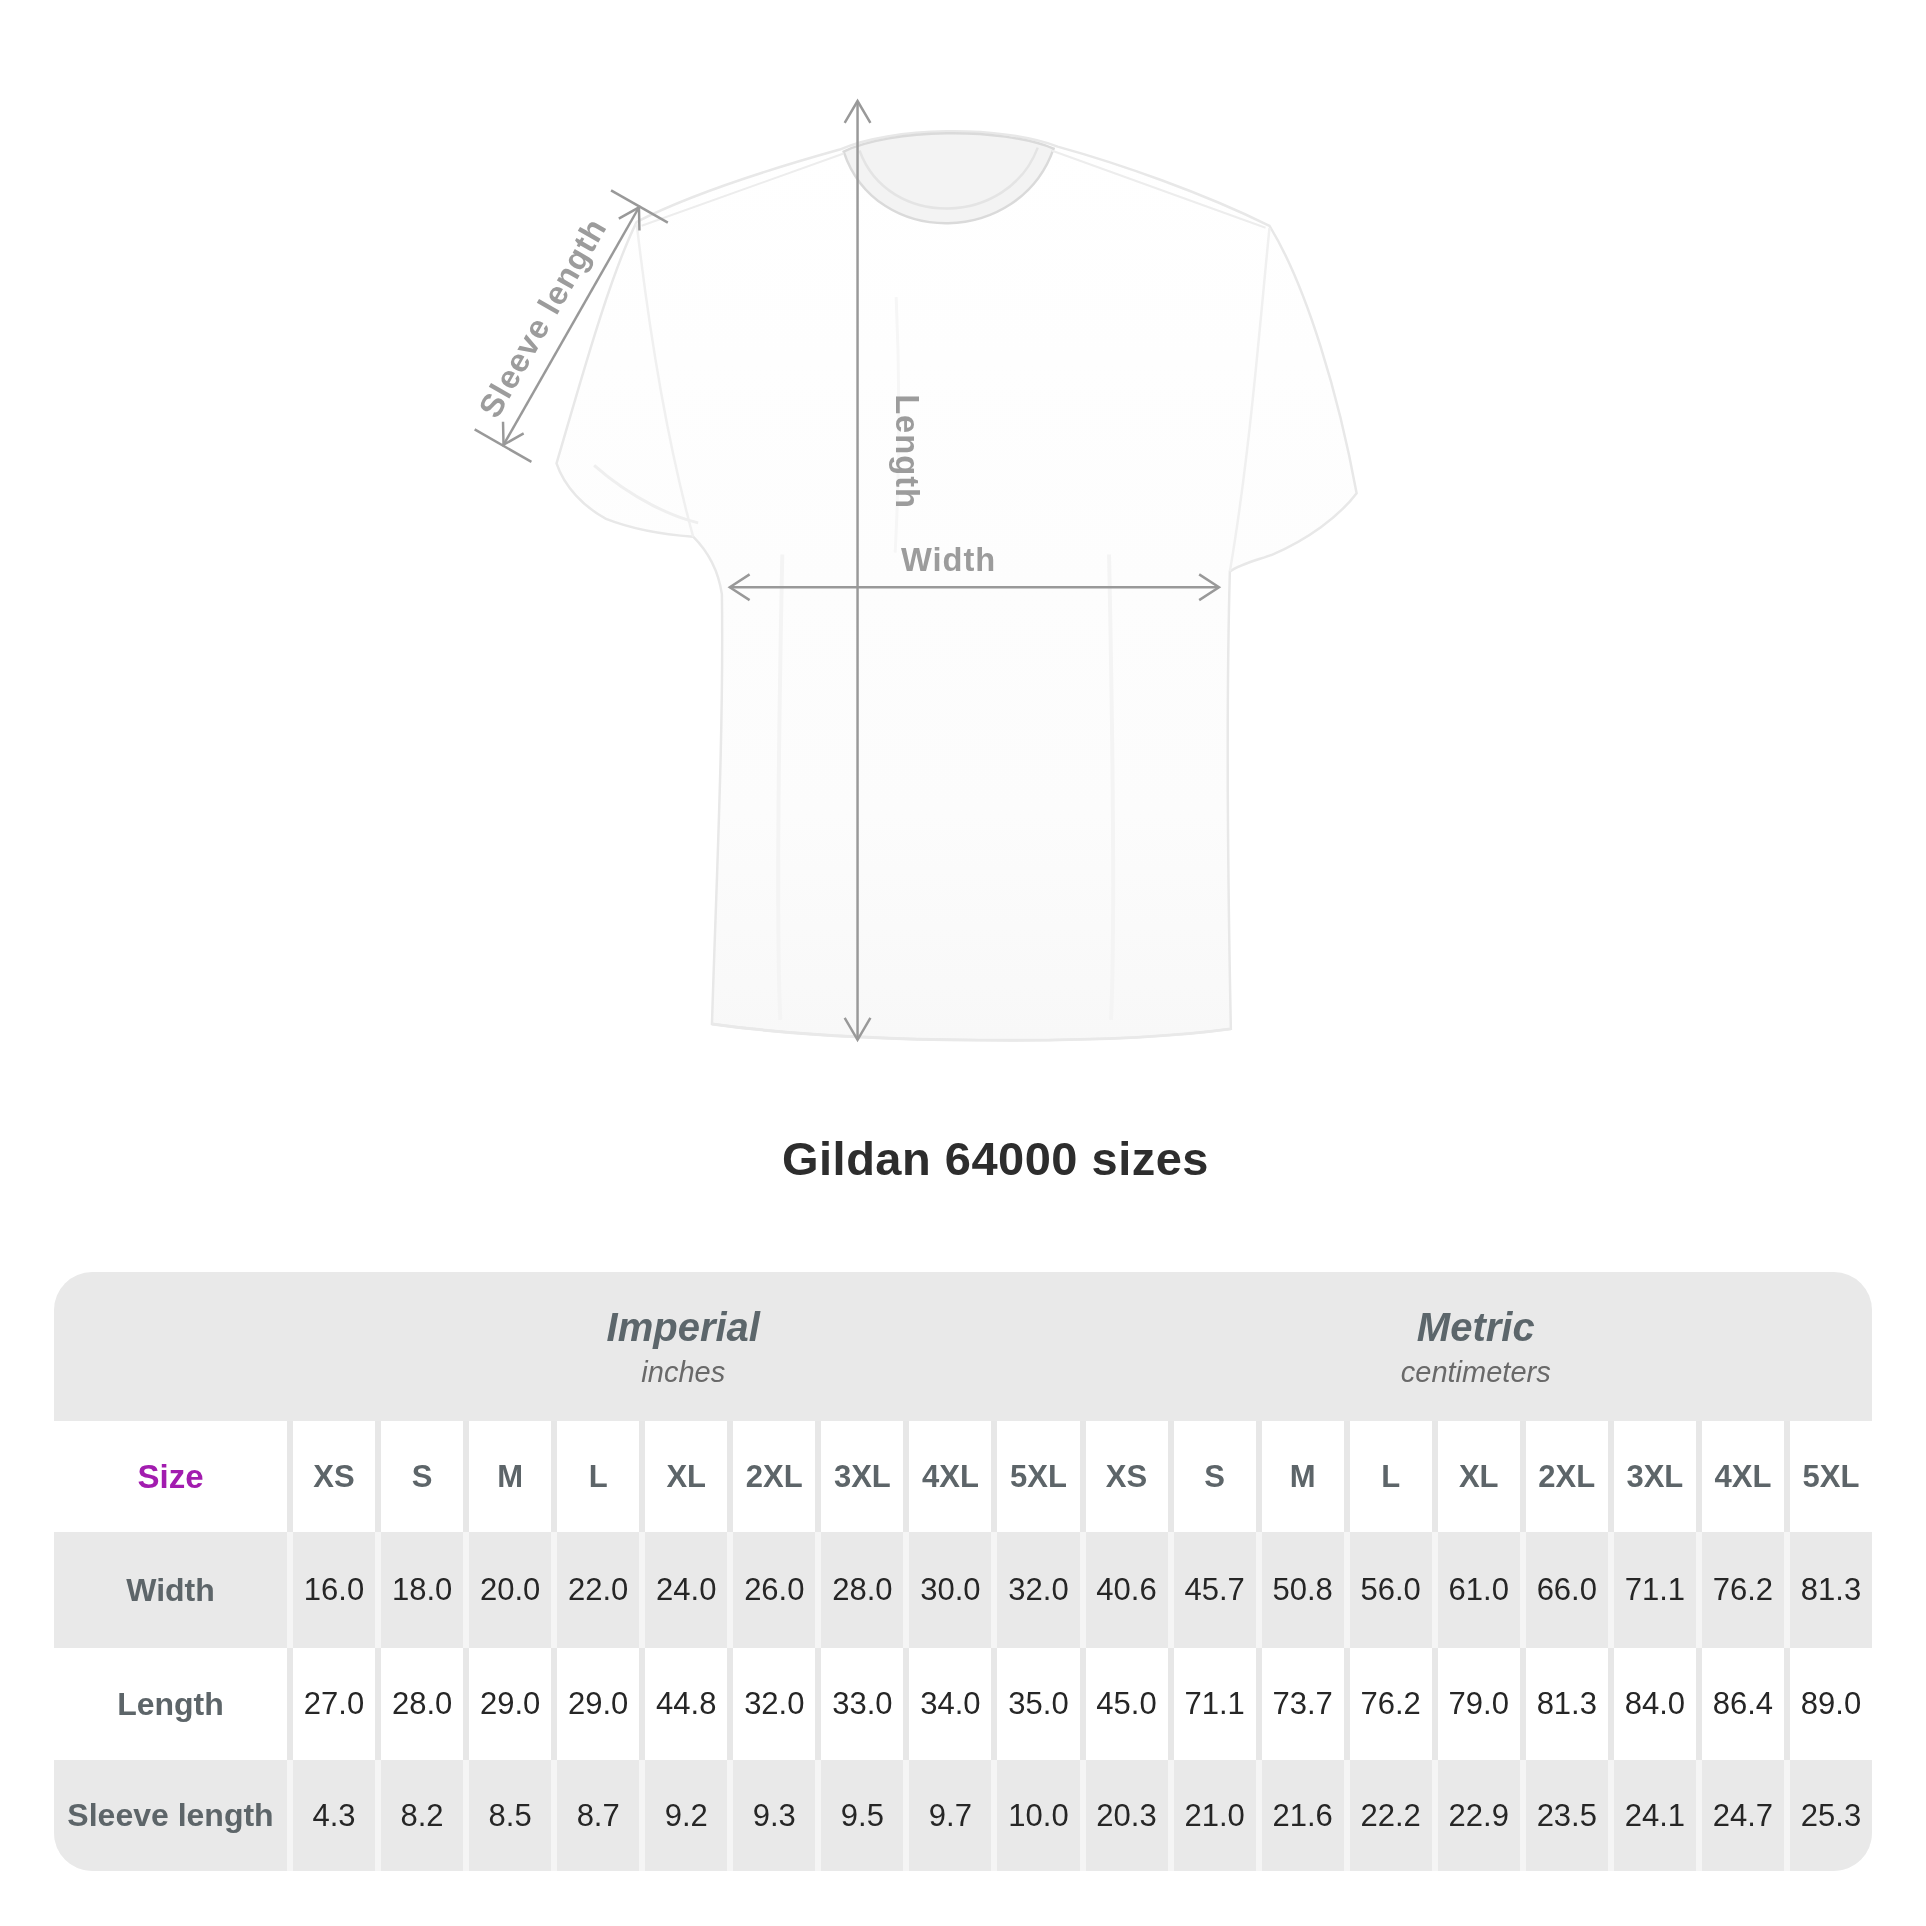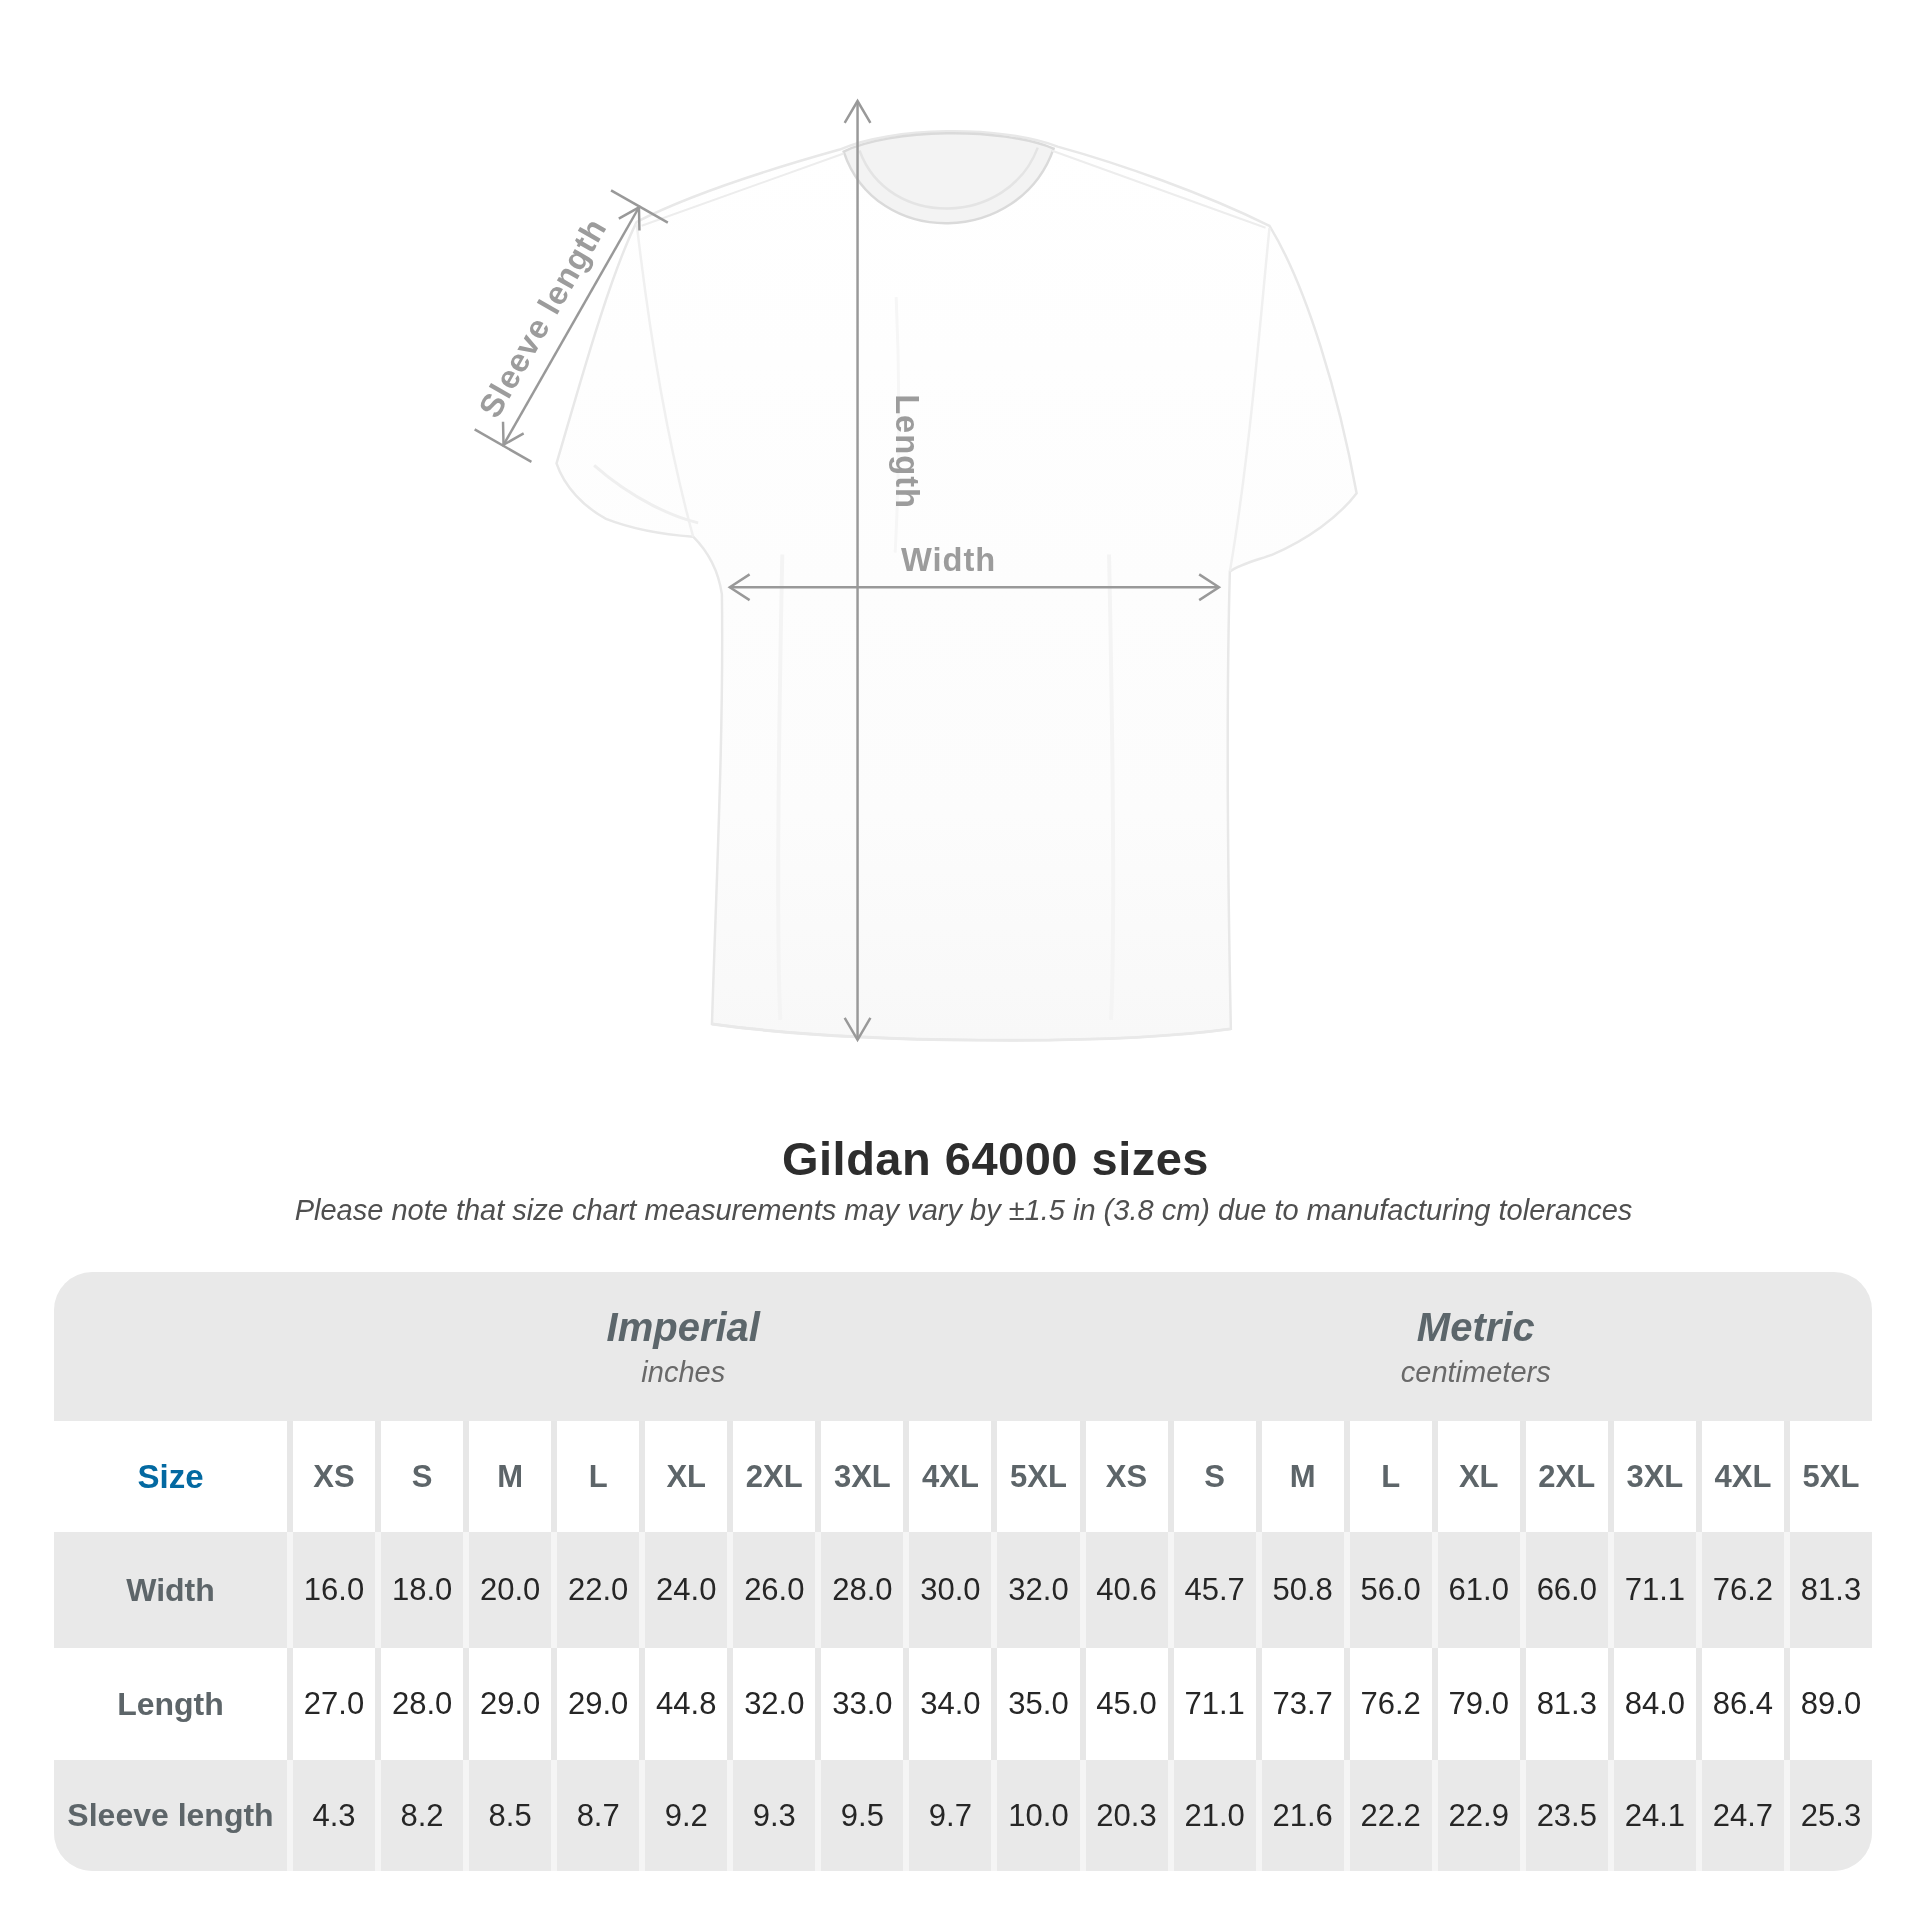--- a/index.html
+++ b/index.html
@@ -31,21 +31,21 @@
   .trow.gray{background:#f5f5f5;}          
   .trow.white .cell{background:#ffffff;}
   .trow.gray .cell{background:#e9e9e9;}
   .trow .cell:first-child{margin-left:0;}
   .r-size{height:111px;}
   .r-width{height:116px;}
   .r-length{height:112px;}
   .r-sleeve{height:111px;}
 
   .cell{display:flex; align-items:center; justify-content:center;}
-  .cell.corner{font-size:33px; font-weight:700; color:#0369a1;}
+  .cell.corner{font-size:33px; font-weight:700; color:#a21caf;}
   .cell.shead{font-size:31px; font-weight:700; color:#5d6569;}
   .cell.rowlabel{font-size:32px; font-weight:700; color:#5d6569;}
   .cell.val{font-size:31px; color:#262626;}
 
   
   .ann-label{font-family:"Liberation Sans", sans-serif; font-size:33px; font-weight:700;
     fill:#9c9c9c; letter-spacing:1px;}
 </style>
 </head>
 <body>
@@ -116,21 +116,20 @@
           <path d="M 257 -12 L 277 0 L 257 12"></path>
           <line x1="0" y1="-33" x2="0" y2="33"></line>
           <line x1="278" y1="-33" x2="278" y2="33"></line>
         </g>
         <text class="ann-label" x="132" y="-18" text-anchor="middle">Sleeve length</text>
       </g>
     </svg>
   </div>
 
   <div class="page-title">Gildan 64000 sizes</div>
-  <div class="page-subtitle">Please note that size chart measurements may vary by ±1.5 in (3.8 cm) due to manufacturing tolerances</div>
 
   <div class="size-table">
 
     <div class="band">
       <div class="band-corner"></div>
       <div class="band-group imperial">
         <div class="band-title">Imperial</div>
         <div class="band-unit">inches</div>
       </div>
       <div class="band-group metric">

